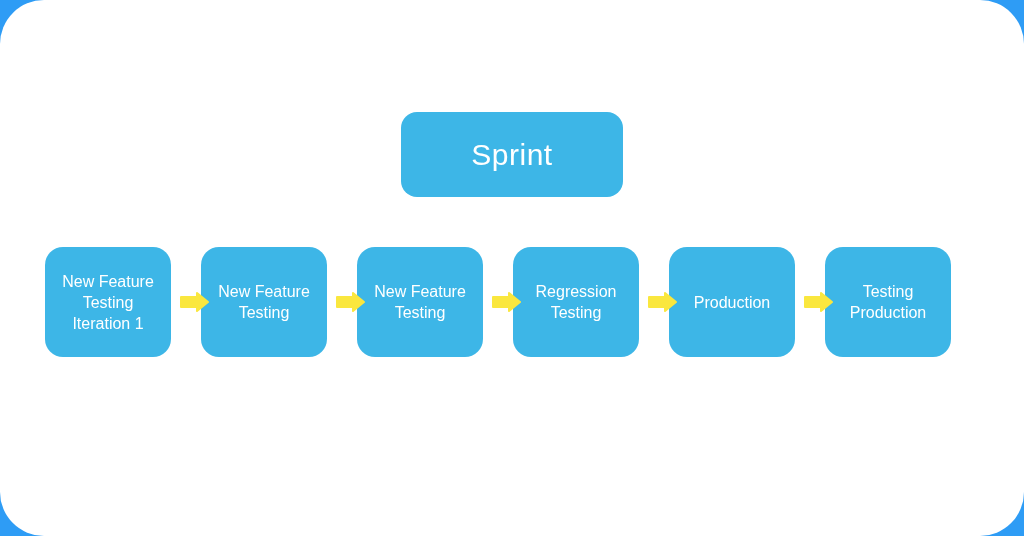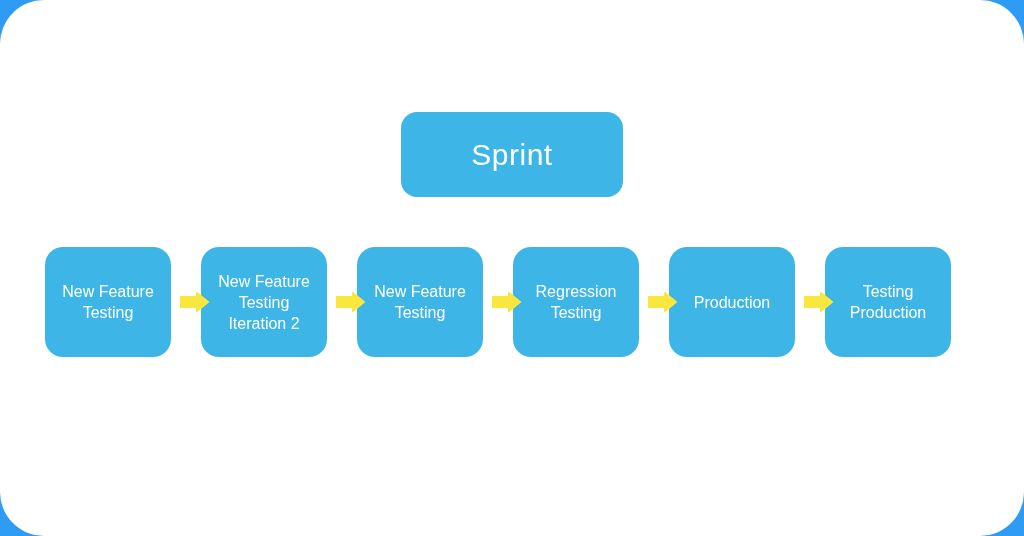--- a/index.html
+++ b/index.html
@@ -89,32 +89,32 @@
 
 <div class="sprint-box">
   <span>Sprint</span>
 </div>
 
 <div class="flow-row">
 
   <div class="step-box">
     <span class="step-line">New Feature</span>
     <span class="step-line">Testing</span>
+    <span class="step-line">Iteration 1</span>
   </div>
 
   <div class="arrow">
     <svg width="30" height="22" viewBox="0 0 30 22">
       <polygon class="arrow-shape" points="1,6 17,6 17,2 28,11 17,20 17,16 1,16"></polygon>
     </svg>
   </div>
 
   <div class="step-box">
     <span class="step-line">New Feature</span>
     <span class="step-line">Testing</span>
-    <span class="step-line">Iteration 2</span>
   </div>
 
   <div class="arrow">
     <svg width="30" height="22" viewBox="0 0 30 22">
       <polygon class="arrow-shape" points="1,6 17,6 17,2 28,11 17,20 17,16 1,16"></polygon>
     </svg>
   </div>
 
   <div class="step-box">
     <span class="step-line">New Feature</span>

